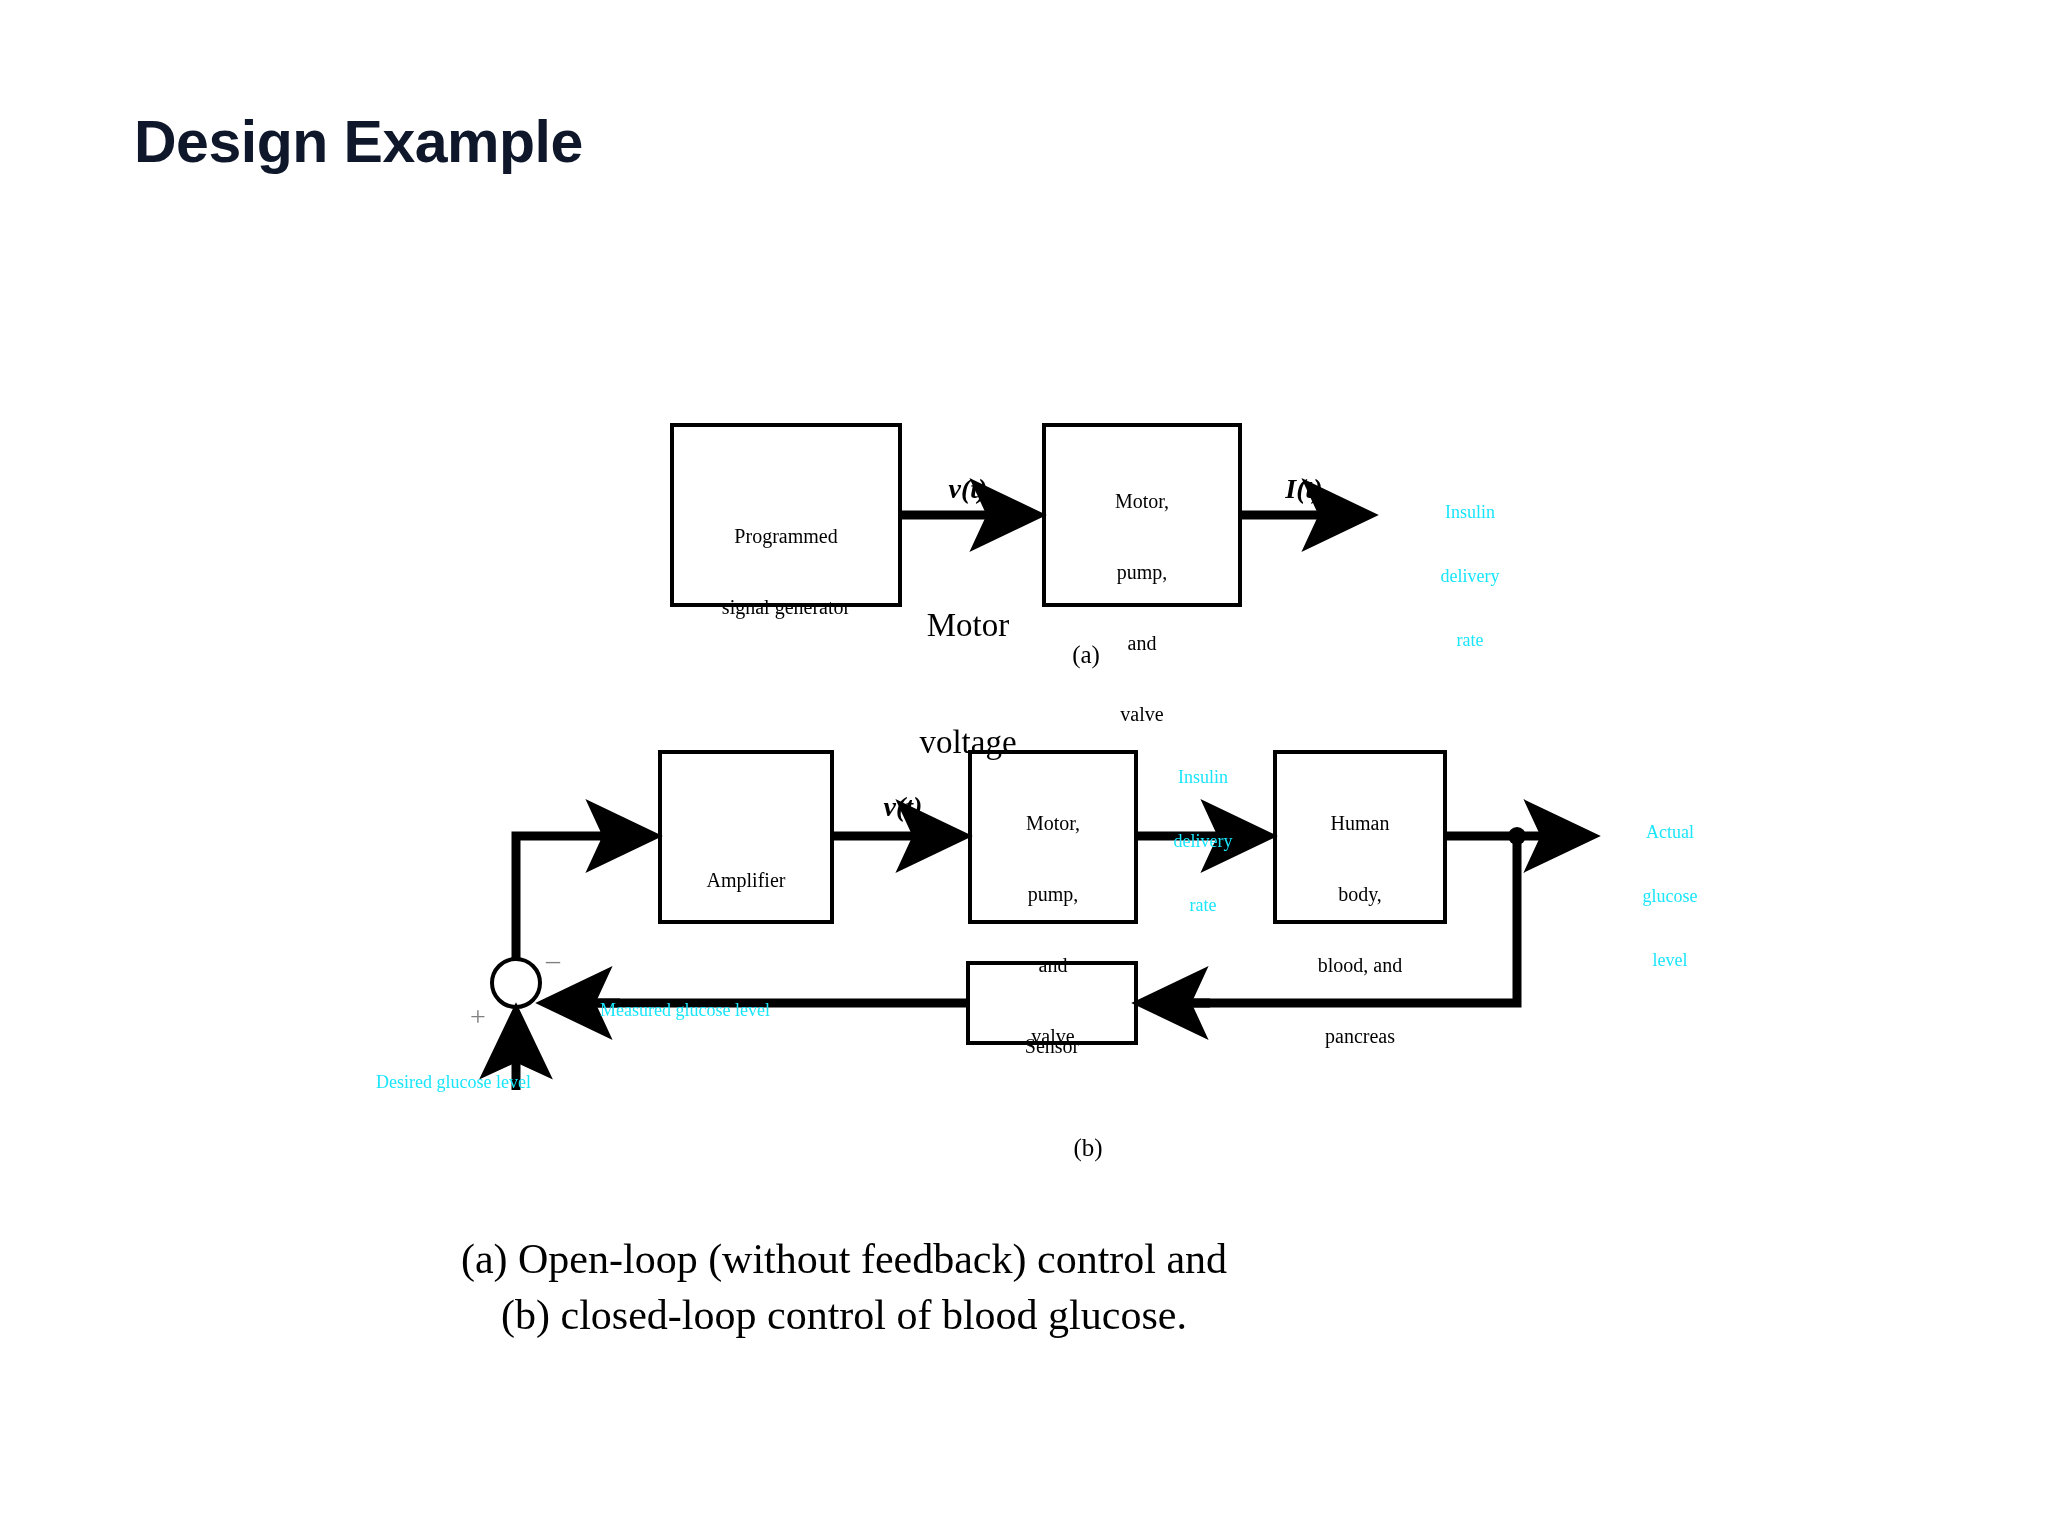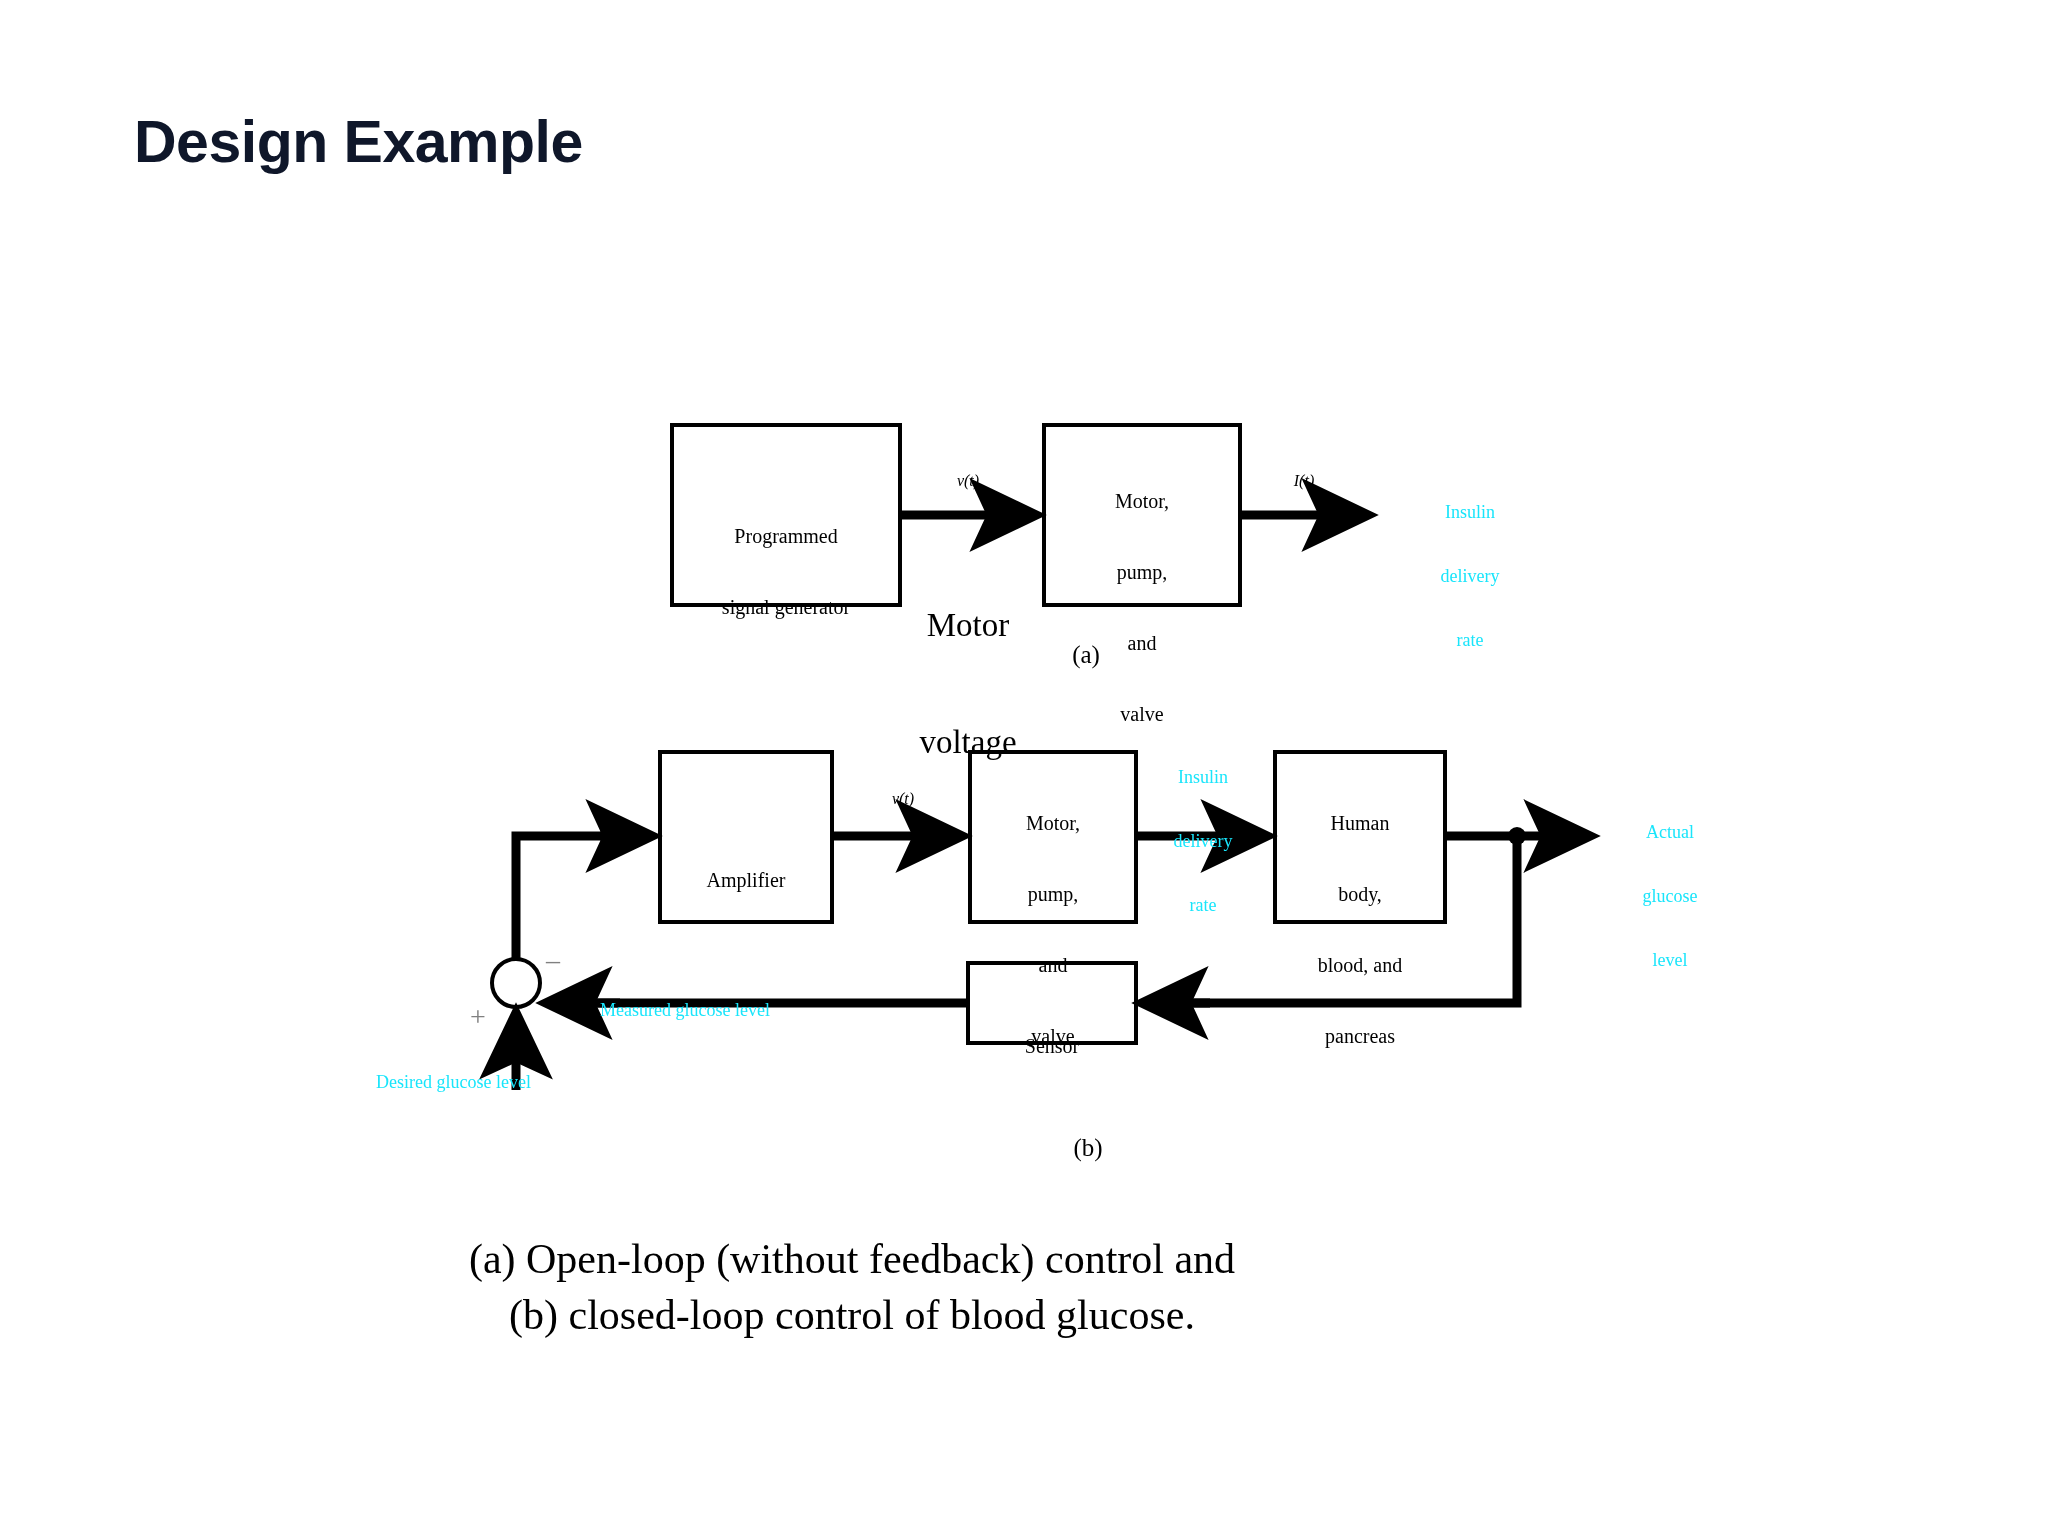--- a/index.html
+++ b/index.html
@@ -50,42 +50,42 @@
     color: #000000;
     font-family: "Liberation Serif", "DejaVu Serif", serif;
     line-height: 1.18;
     white-space: pre;
     text-align: center;
   }
   .box-text {
     font-size: 20px;
   }
   .sig {
-    font-size: 16px;
+    font-size: 28px;
     font-style: italic;
-    font-weight: normal;
+    font-weight: bold;
   }
   .plain {
     font-size: 33px;
   }
   .cyan {
     color: #19E5FB;
     font-size: 18px;
   }
   .panel-id {
     font-size: 25px;
   }
   .sign {
     color: #808080;
     font-size: 28px;
     font-family: "Liberation Serif", "DejaVu Serif", serif;
   }
   #caption {
     position: absolute;
-    left: 8px;
+    left: 0;
     top: 1232px;
     width: 1688px;
     text-align: center;
     font-size: 42px;
     color: #000000;
     line-height: 1.33;
     font-family: "Liberation Serif", "DejaVu Serif", serif;
   }
 </style>
 </head>

